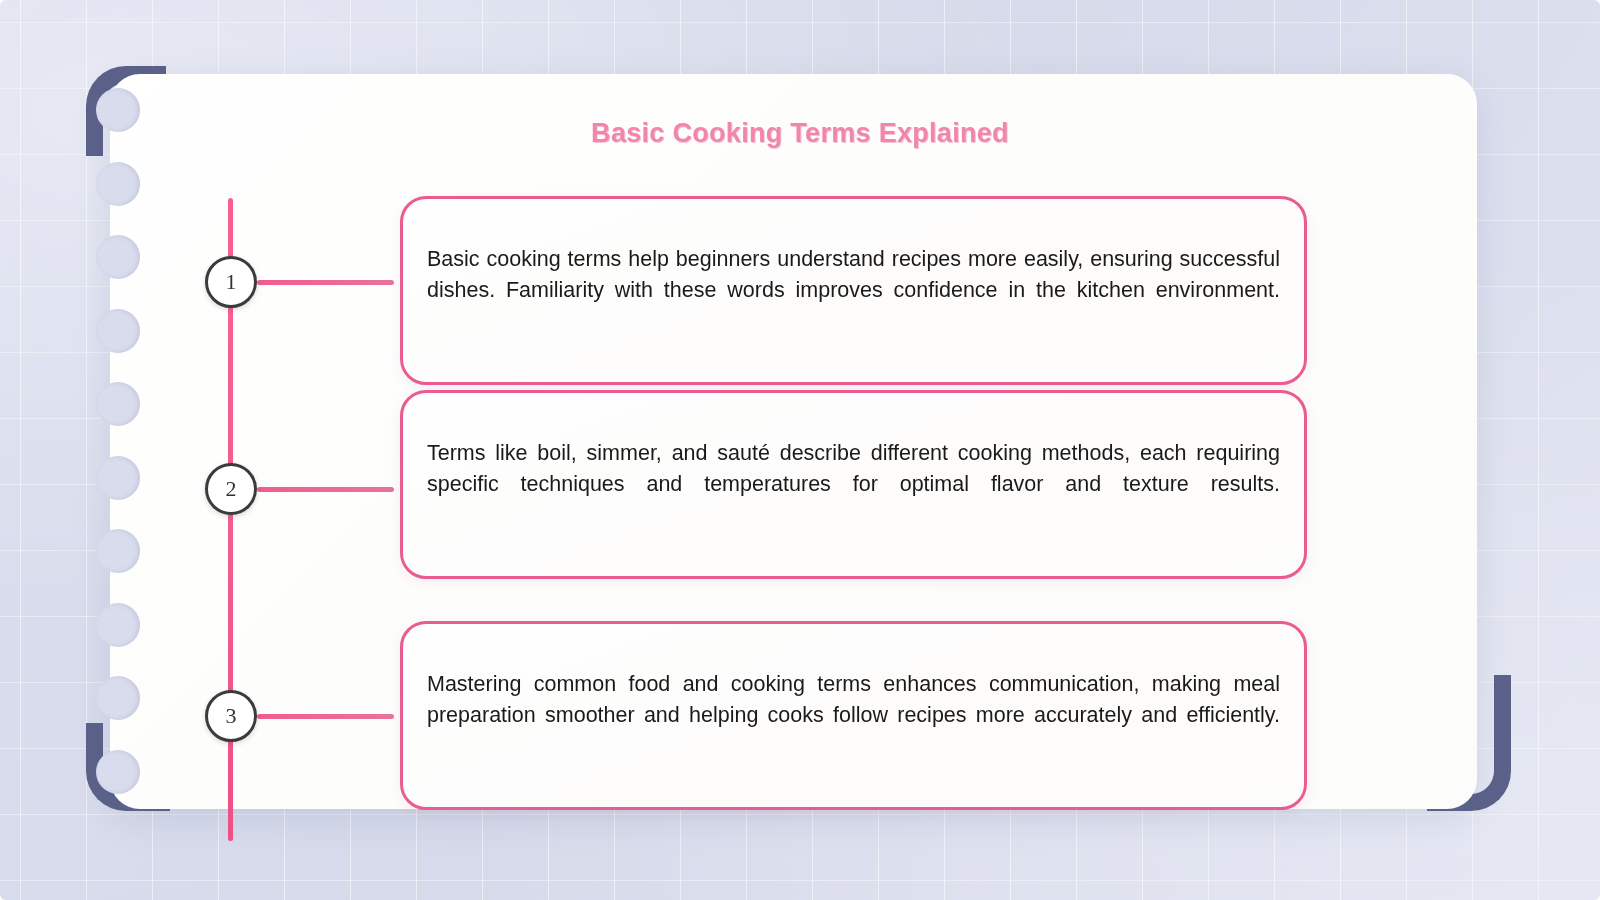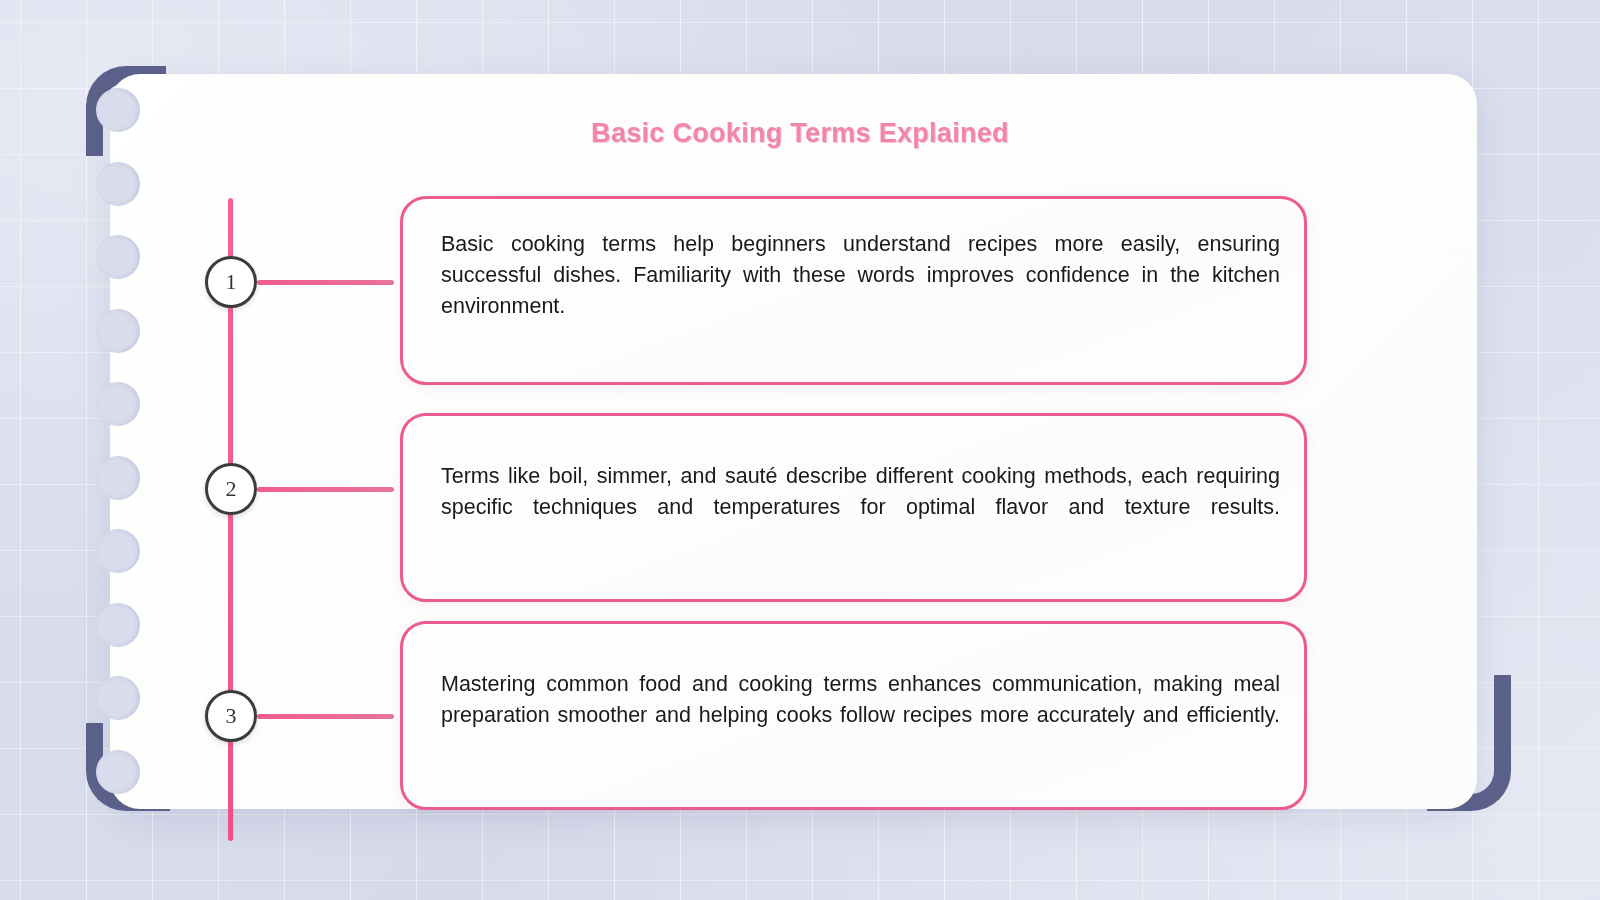--- a/index.html
+++ b/index.html
@@ -16,20 +16,21 @@
     position: relative;
     width: 1600px;
     height: 900px;
     background-color: #d8dcec;
     background-image:
       linear-gradient(to right, rgba(255,255,255,0.55) 1px, transparent 1px),
       linear-gradient(to bottom, rgba(255,255,255,0.40) 1px, transparent 1px),
       linear-gradient(120deg, #dadeee 0%, #d6daea 45%, #dfe2f0 100%);
     background-size: 66px 100%, 100% 66px, 100% 100%;
     background-position: 20px 0, 0 22px, 0 0;
+    border-radius: 6px;
   }
   #stage::after{
     content:"";
     position:absolute; inset:0;
     background:
       radial-gradient(ellipse at 8% 12%, rgba(255,255,255,0.35), transparent 45%),
       radial-gradient(ellipse at 92% 88%, rgba(255,255,255,0.22), transparent 50%);
     pointer-events:none;
   }
 
@@ -138,35 +139,34 @@
     position: absolute;
     left: 400px;
     width: 907px;
     border: 3px solid #ea5b92;
     border-radius: 26px;
     background: linear-gradient(160deg, #fefefe 0%, #fdfcfb 60%, #fdfdfc 100%);
     display: flex;
     align-items: center;
     z-index: 5;
     box-shadow: 0 3px 12px rgba(180,120,150,0.10);
-    padding-left: 14px;
   }
   .card p {
     padding: 0 24px;
     width: 100%;
     font-size: 21.5px;
     line-height: 31px;
     color: #1a1a1a;
     text-align: justify;
     text-justify: inter-word;
   }
   .card p::after { content: ""; display: inline-block; width: 100%; }
 
   #card1 { top: 196px; height: 189px; }
-  #card2 { top: 413px; height: 189px; }
+  #card2 { top: 390px; height: 189px; }
   #card3 { top: 621px; height: 189px; align-items: center; }
 
   #node1 { top: 256px; }
   #node2 { top: 463px; }
   #node3 { top: 690px; }
 
   #conn1 { top: 280px; }
   #conn2 { top: 487px; }
   #conn3 { top: 714px; }
 </style>

